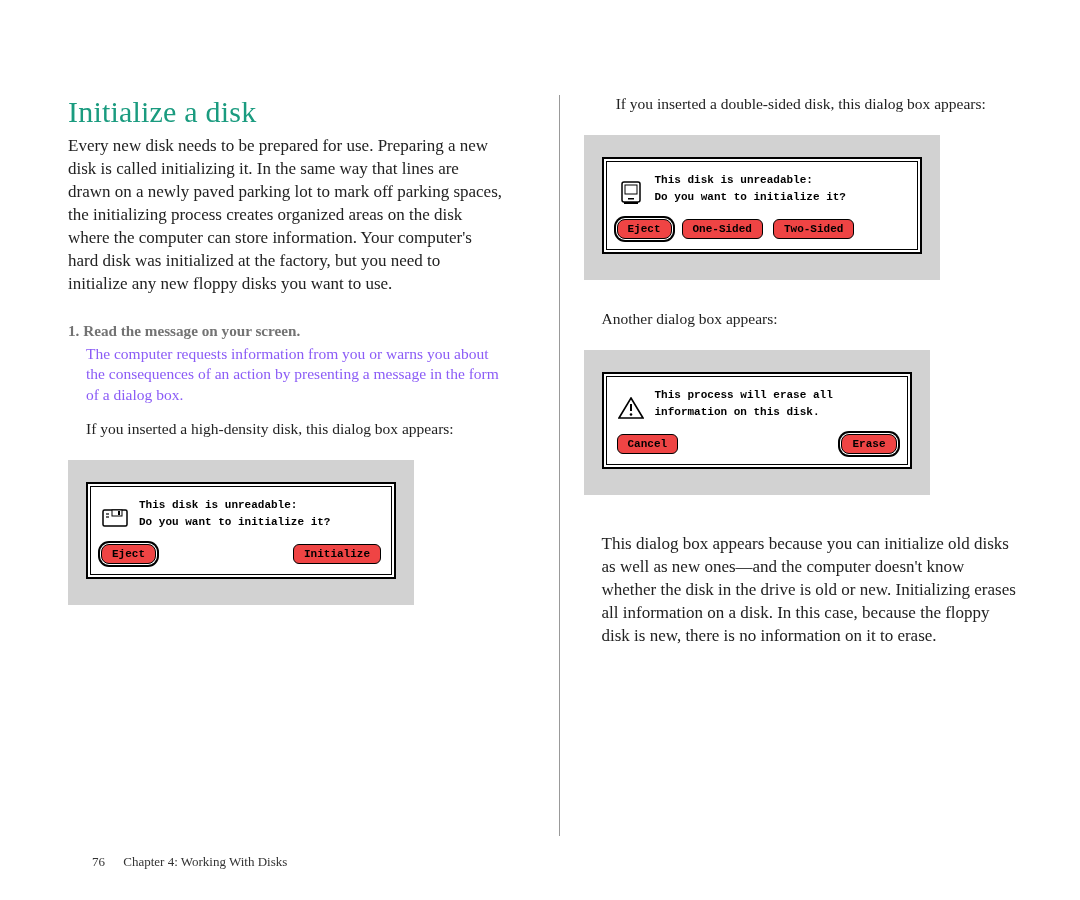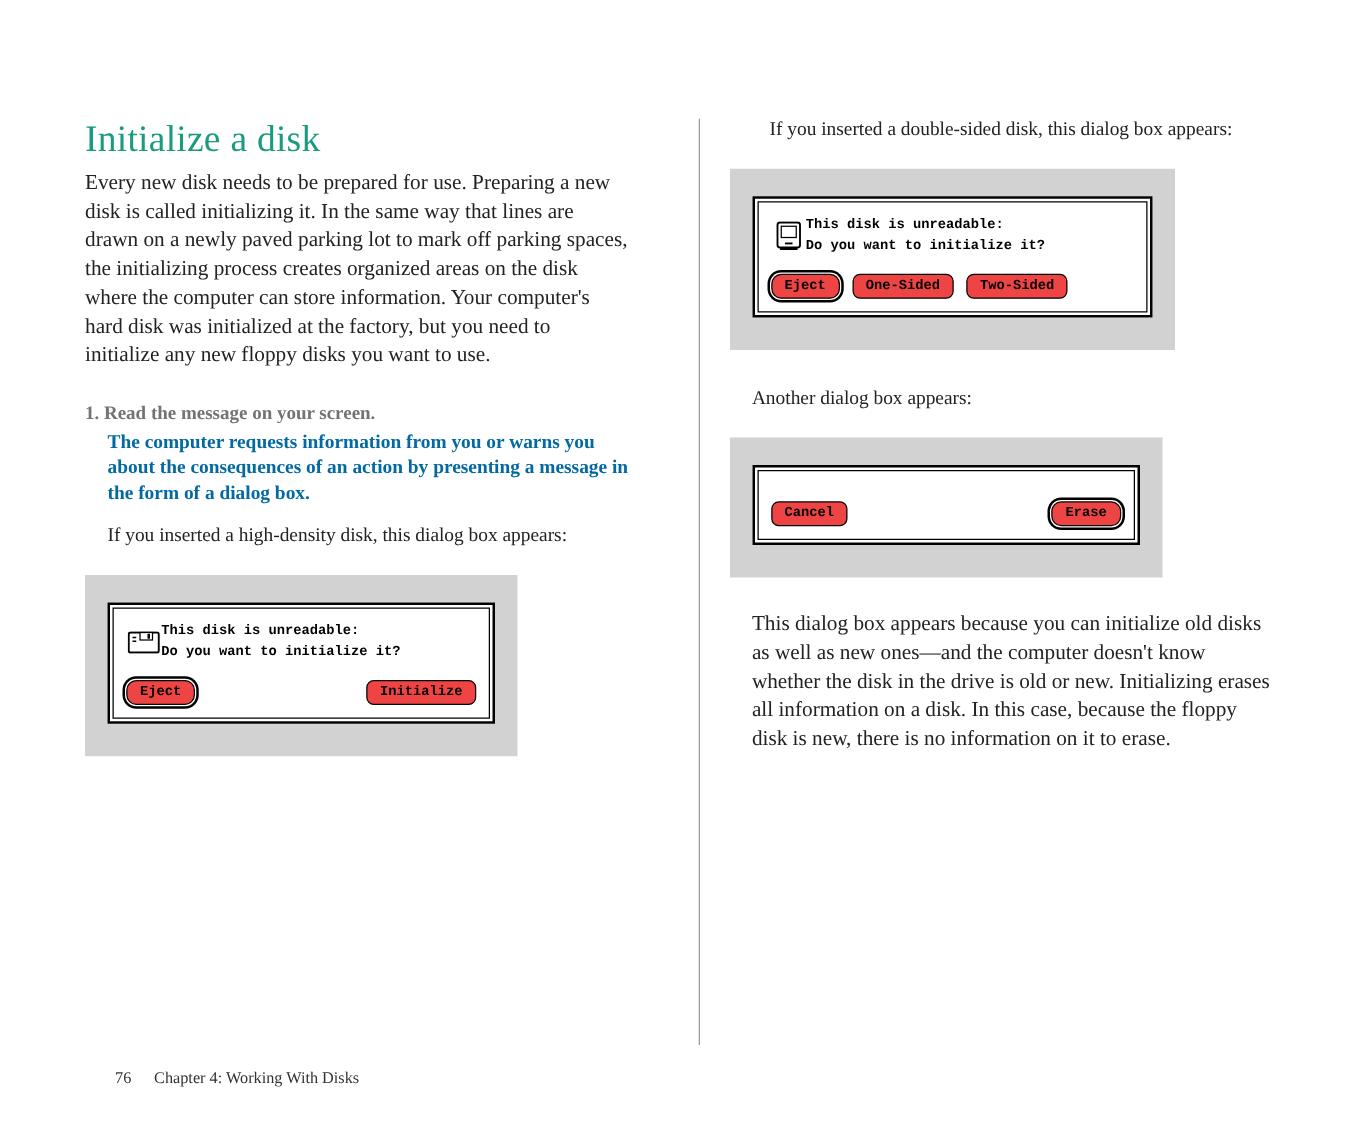--- a/index.html
+++ b/index.html
@@ -48,22 +48,21 @@
   .step {
     font-weight: bold;
     font-size: 15.2px;
     margin: 10px 0 4px 0;
     color: #737373;
   }
   .step-body {
     font-size: 15.5px;
     line-height: 1.35;
     margin: 0 0 14px 18px;
-    color: #0369a1;
-    font-weight: bold;
+    color: #8b5cf6;
   }
   .leadin {
     font-size: 15.5px;
     margin: 0 0 14px 18px;
     color: #222;
   }
   .leadin.nopad { margin-left: 0; text-align: center; }
   .dialog-wrap {
     background: #d2d2d2;
     padding: 22px 18px 26px 18px;
@@ -77,21 +76,21 @@
     position: relative;
     padding: 2px;
   }
   .mac-inner {
     border: 1px solid #000;
     padding: 10px 10px 10px 10px;
     font-family: "Courier New", monospace;
     font-size: 11px;
     font-weight: bold;
   }
-  .msg-row { display: flex; align-items: center; }
+  .msg-row { display: flex; align-items: flex-end; gap: 10px; }
   .icon-box {
     width: 28px;
     height: 24px;
     flex-shrink: 0;
     display: flex;
     align-items: center;
     justify-content: center;
   }
   .msg-text { line-height: 1.5; }
   .btn-row {
@@ -190,29 +189,42 @@
             </div>
           </div>
         </div>
       </div>
 
       <p class="leadin" style="margin-top:8px">Another dialog box appears:</p>
 
       <div class="dialog-wrap">
         <div class="mac-dialog">
           <div class="mac-inner">
+            <div class="msg-row">
+              <div class="icon-box">
+                <svg width="26" height="22" viewBox="0 0 26 22">
+                  <polygon points="13,1 25,21 1,21" fill="#fff" stroke="#000" stroke-width="1.6"></polygon>
+                  <line x1="13" y1="7" x2="13" y2="14" stroke="#000" stroke-width="2"></line>
+                  <circle cx="13" cy="17.5" r="1.3" fill="#000"></circle>
+                </svg>
+              </div>
+              <div class="msg-text">
+                <div>This process will erase all</div>
+                <div>information on this disk.</div>
+              </div>
+            </div>
             <div class="btn-row spread">
               <span class="mac-btn">Cancel</span>
               <span class="mac-btn default">Erase</span>
             </div>
           </div>
         </div>
       </div>
 
-      <p class="body" style="margin-left:18px; margin-top:4px;">This dialog box appears because you can initialize old disks as well as new ones—and the computer doesn't know whether the disk in the drive is old or new. Initializing erases all information on a disk. In this case, because the floppy disk is new, there is no information on it to erase.</p>
+      <p class="body" style="margin-left:18px; margin-top:16px;">This dialog box appears because you can initialize old disks as well as new ones—and the computer doesn't know whether the disk in the drive is old or new. Initializing erases all information on a disk. In this case, because the floppy disk is new, there is no information on it to erase.</p>
     </div>
   </div>
 
   <div class="footer">
     <span class="pg">76</span>
     <span>Chapter 4: Working With Disks</span>
   </div>
 </div>
 
 </body></html>

